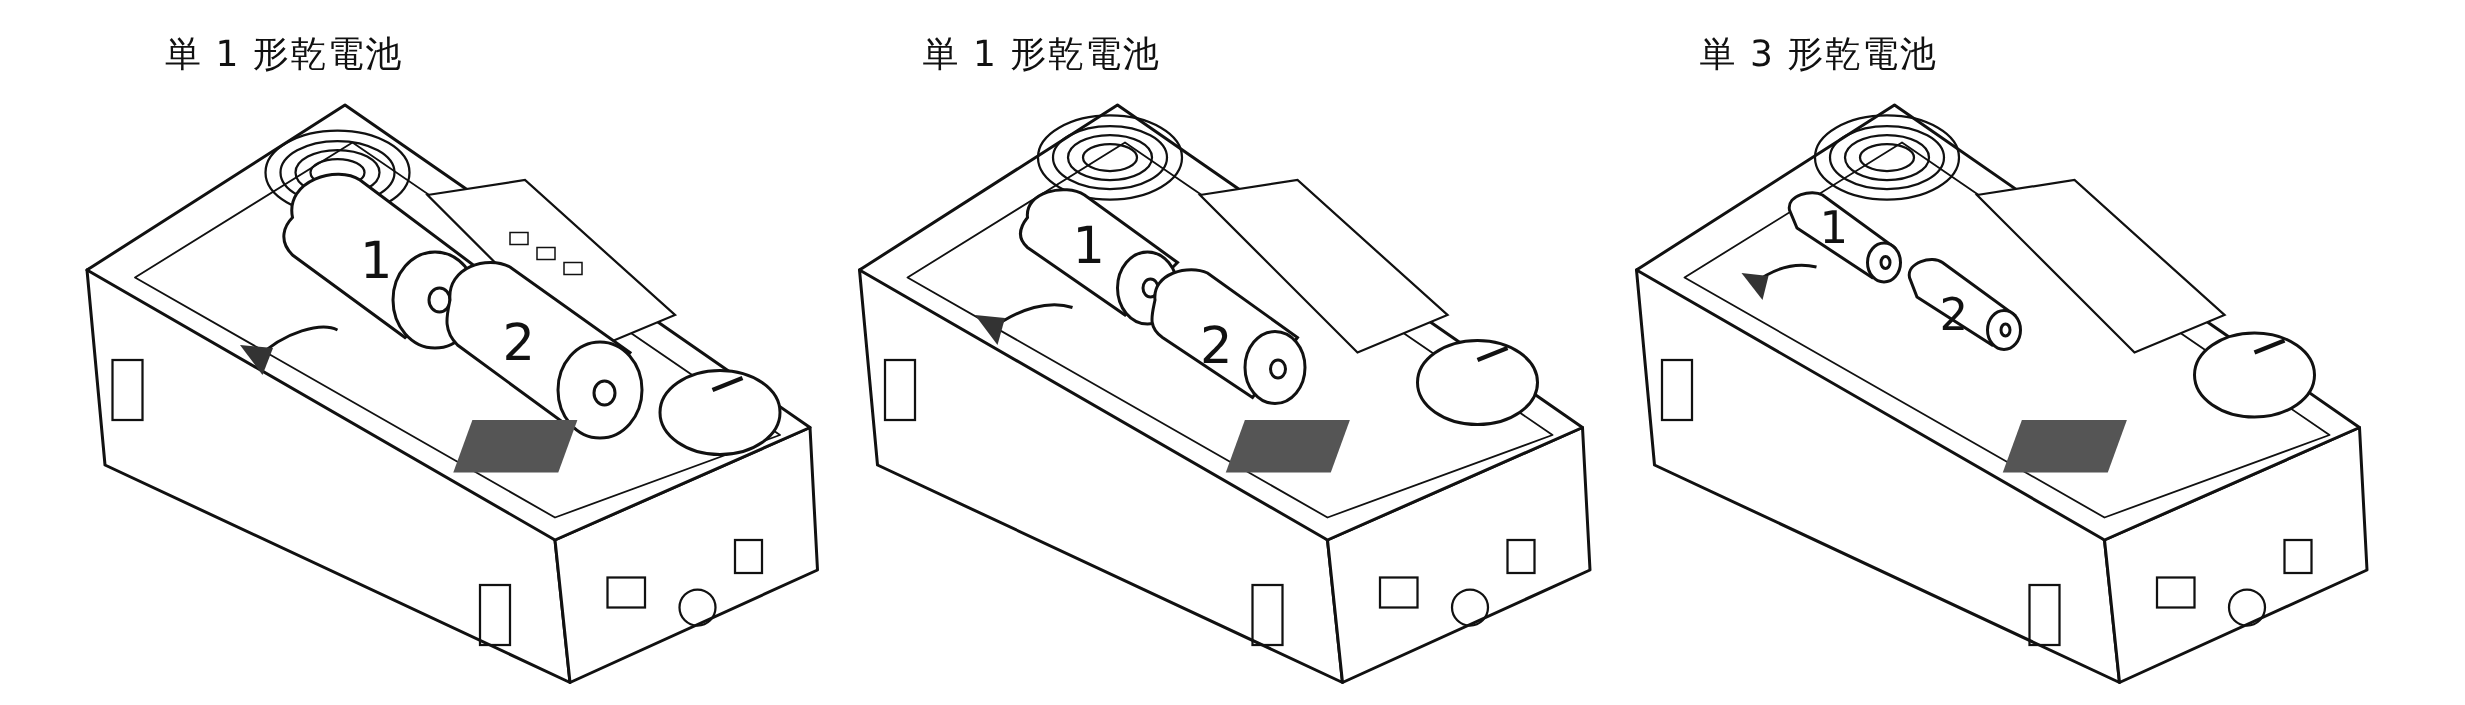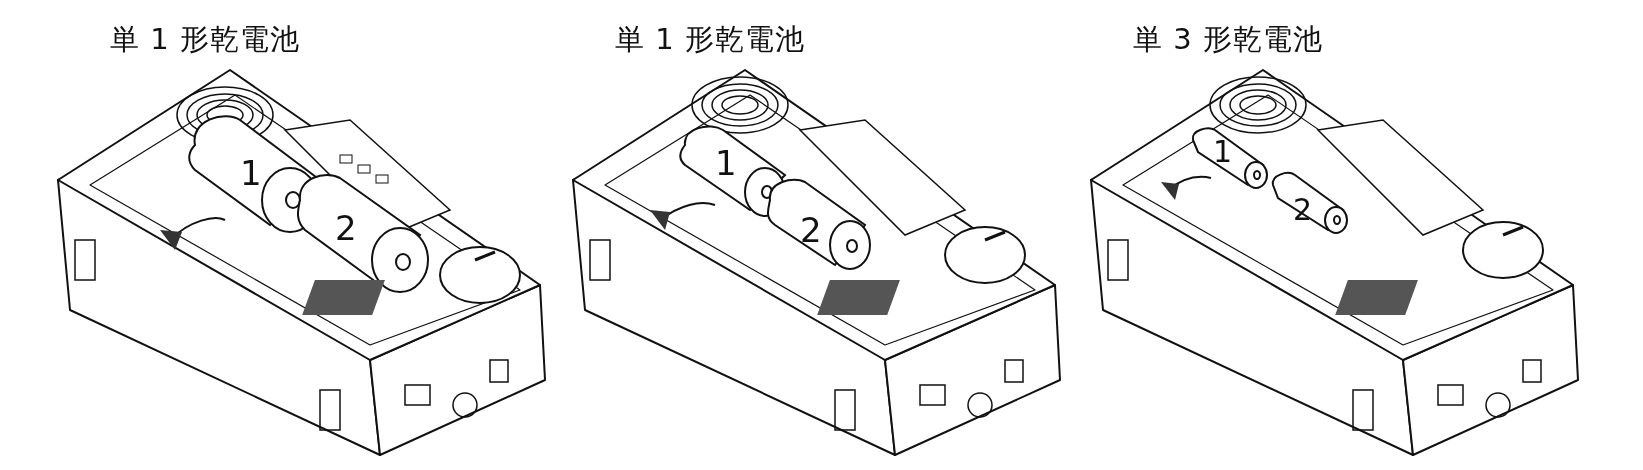--- a/index.html
+++ b/index.html
@@ -1,18 +1,18 @@
 <!DOCTYPE html>
 <html><head>
 <meta charset="utf-8">
 <style>
   html, body { margin:0; padding:0; background:#ffffff; }
   body { width:1643px; height:470px; position:relative; overflow:hidden; font-family:"DejaVu Sans", sans-serif; }
   .panel { position:absolute; top:0; width:540px; height:470px; }
-  .panel-title { position:absolute; top:20px; font-size:29px; color:#111; letter-spacing:1px; white-space:nowrap; }
+  .panel-title { position:absolute; top:20px; font-size:24px; color:#111; letter-spacing:1px; white-space:nowrap; }
   .device { position:absolute; top:60px; left:0; }
   svg text { font-family:"DejaVu Sans", sans-serif; }
 </style>
 </head>
 <body>
 
 <div class="panel" style="left:30px;">
   <div class="panel-title" style="left:80px;">単 1 形乾電池</div>
   <svg class="device" width="540" height="410" viewBox="0 0 500 410">
     <g fill="#fff" stroke="#111" stroke-width="2" stroke-linejoin="round">

